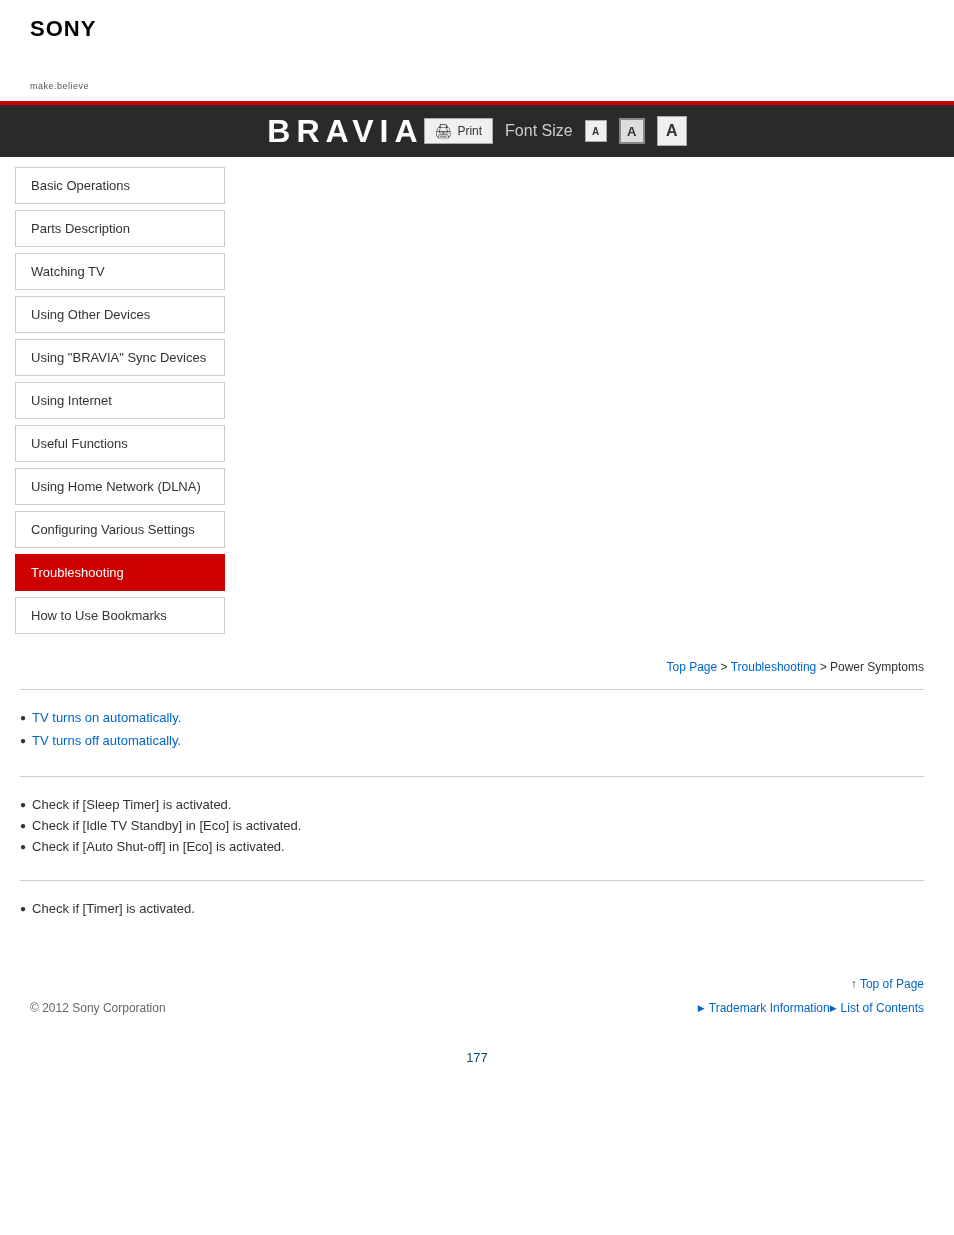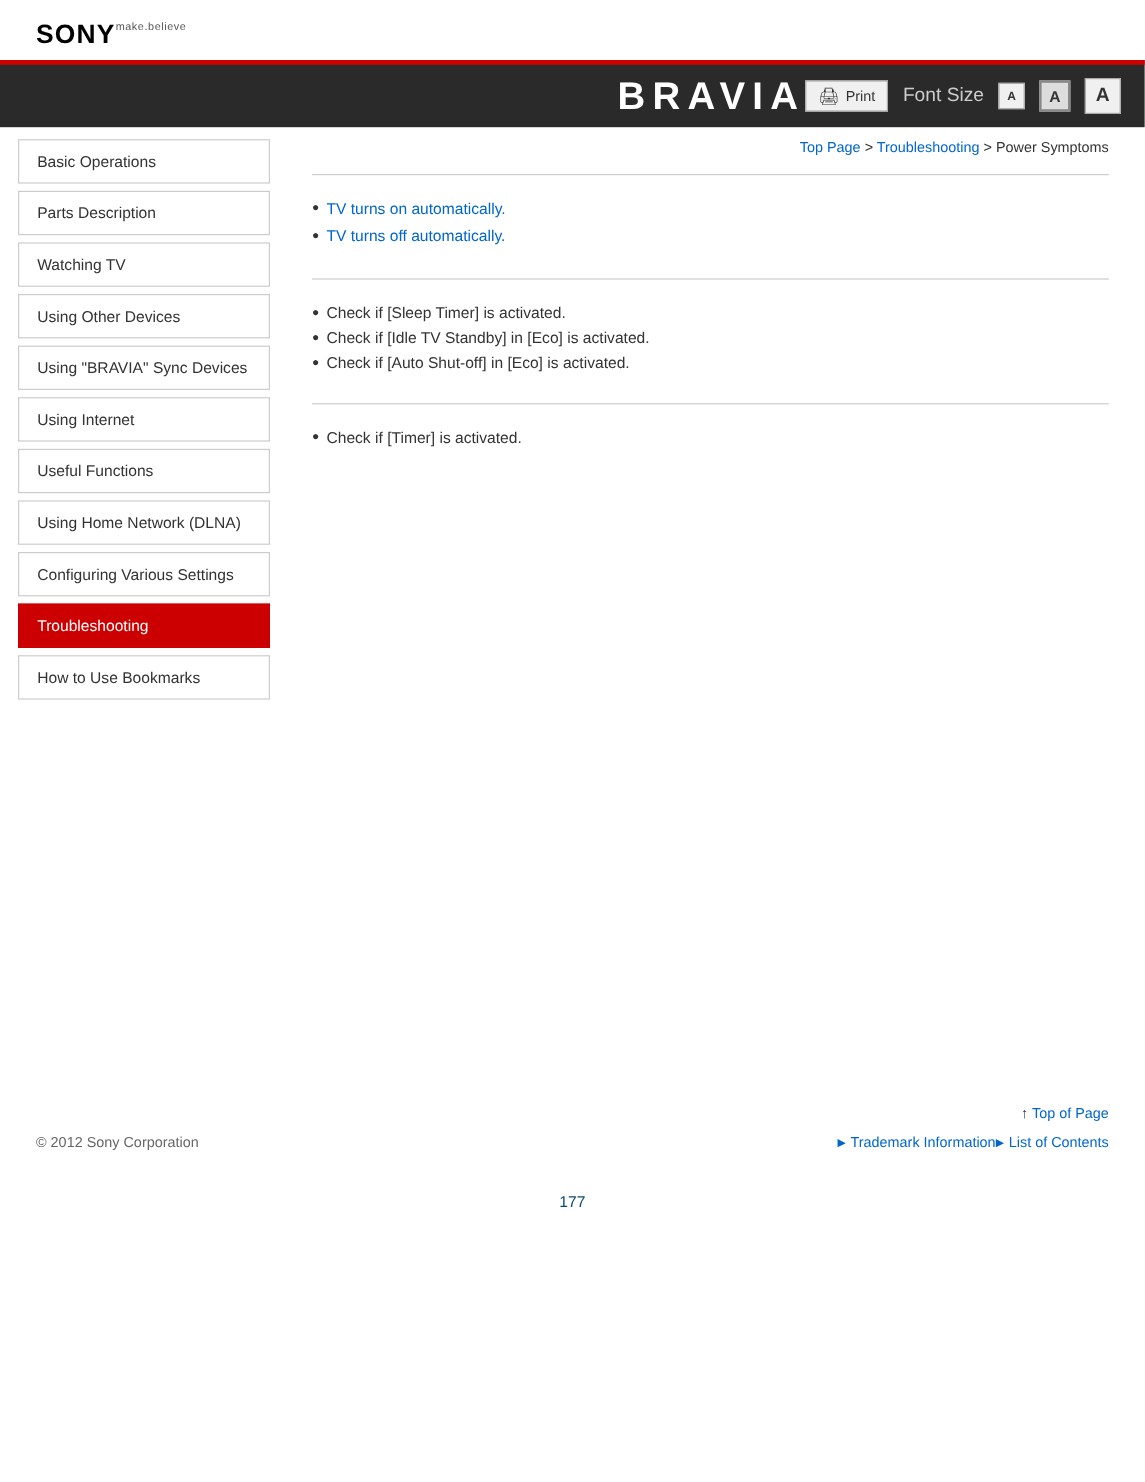--- a/index.html
+++ b/index.html
@@ -12,43 +12,44 @@
       min-height: 1235px;
     }
 
     
     .sony-header {
       padding: 18px 30px 10px 30px;
       border-bottom: none;
     }
     .sony-logo {
       display: flex;
-      flex-direction: row;
+      flex-direction: column;
       line-height: 1;
+      gap: 42px;
     }
     .sony-logo-text {
       font-size: 22px;
       font-weight: 900;
       letter-spacing: 1px;
       color: #000;
       font-family: Arial Black, Arial, sans-serif;
     }
     .sony-tagline {
       font-size: 9px;
       color: #555;
       letter-spacing: 0.5px;
     }
 
     
     .bravia-banner {
       background: #2a2a2a;
       padding: 0 20px;
       display: flex;
       align-items: center;
-      justify-content: flex-end;
+      justify-content: center;
       height: 56px;
       border-top: 4px solid #cc0000;
     }
     .bravia-title {
       font-size: 32px;
       font-weight: bold;
       color: #fff;
       letter-spacing: 6px;
       font-family: Arial, sans-serif;
       text-transform: uppercase;
@@ -87,20 +88,21 @@
       font-weight: bold;
     }
     .font-btn.small { width: 22px; height: 22px; font-size: 10px; }
     .font-btn.medium { width: 26px; height: 26px; font-size: 13px; background: #ddd; border: 2px solid #888; }
     .font-btn.large { width: 30px; height: 30px; font-size: 16px; }
 
     
     .main-layout {
       display: flex;
       min-height: 800px;
+      flex-direction: column;
     }
 
     
     .sidebar {
       width: 240px;
       flex-shrink: 0;
       padding: 10px 0;
     }
     .sidebar-item {
       display: block;

